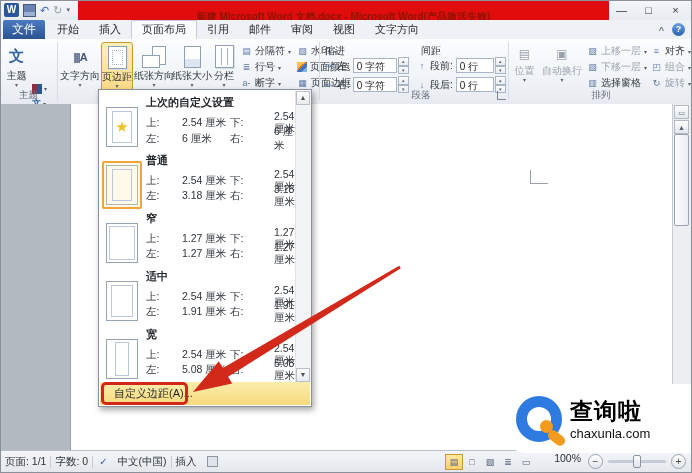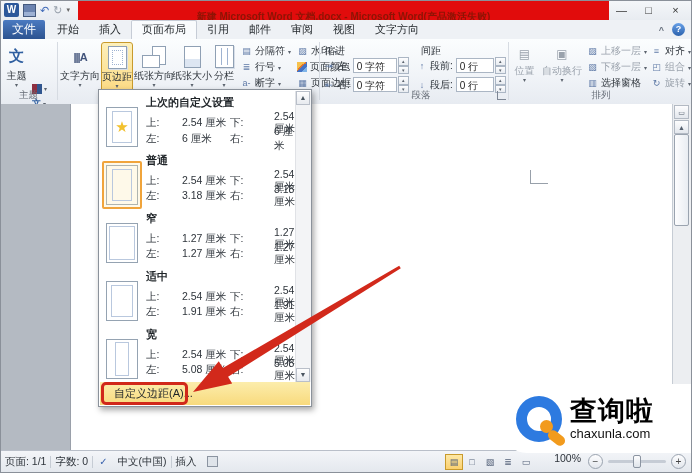--- a/index.html
+++ b/index.html
@@ -100,21 +100,21 @@
   
   .arrowsvg{position:absolute;left:0;top:0;z-index:40;pointer-events:none}
   
   .wm{position:absolute;right:0;top:383px;width:188px;height:69px;background:#fff;border-radius:24px 0 0 24px;
     display:flex;align-items:center;gap:8px;padding-left:13px;box-sizing:border-box;z-index:50}
   .qlogo{position:relative;width:46px;height:46px;flex:none}
   .qring{position:absolute;inset:0;border:11px solid #2d7ae0;border-radius:50%}
   .qdot{position:absolute;right:9px;bottom:9px;width:13px;height:13px;background:#f29b1d;border-radius:50%}
   .qhandle{position:absolute;right:-4px;bottom:-1px;width:19px;height:10px;background:#f29b1d;border-radius:5px;transform:rotate(38deg)}
   .wmtext{display:flex;flex-direction:column}
-  .wmtitle{font-size:27px;font-weight:bold;color:#000;line-height:29px;font-family:"Liberation Serif","DejaVu Serif",serif;letter-spacing:1px}
+  .wmtitle{font-size:23px;font-weight:bold;color:#000;line-height:29px;font-family:"Liberation Serif","DejaVu Serif",serif;letter-spacing:1px}
   .wmdomain{font-size:13px;color:#111;line-height:15px}
   
   .status{position:absolute;left:0;right:0;bottom:0;height:21px;background:linear-gradient(#f3f5f8,#e4e8ee);
     border-top:1px solid #b9bfc9;display:flex;align-items:center;font-size:10.5px;color:#2e343b;z-index:30}
   .sti{padding:0 4px;white-space:nowrap}
   .ssep{width:1px;height:12px;background:#c6ccd4}
   .spell{color:#3a62ad;font-weight:bold;font-size:10px;padding:0 6px}
   .macro{width:9px;height:9px;border:1px solid #8b94a1;background:#dfe4ea;margin:0 6px}
   .stright{margin-left:auto;display:flex;align-items:center;padding-right:5px}
   .vb{width:18px;height:16px;border:1px solid transparent;text-align:center;line-height:15px;font-size:9px;color:#55627a;box-sizing:border-box}

